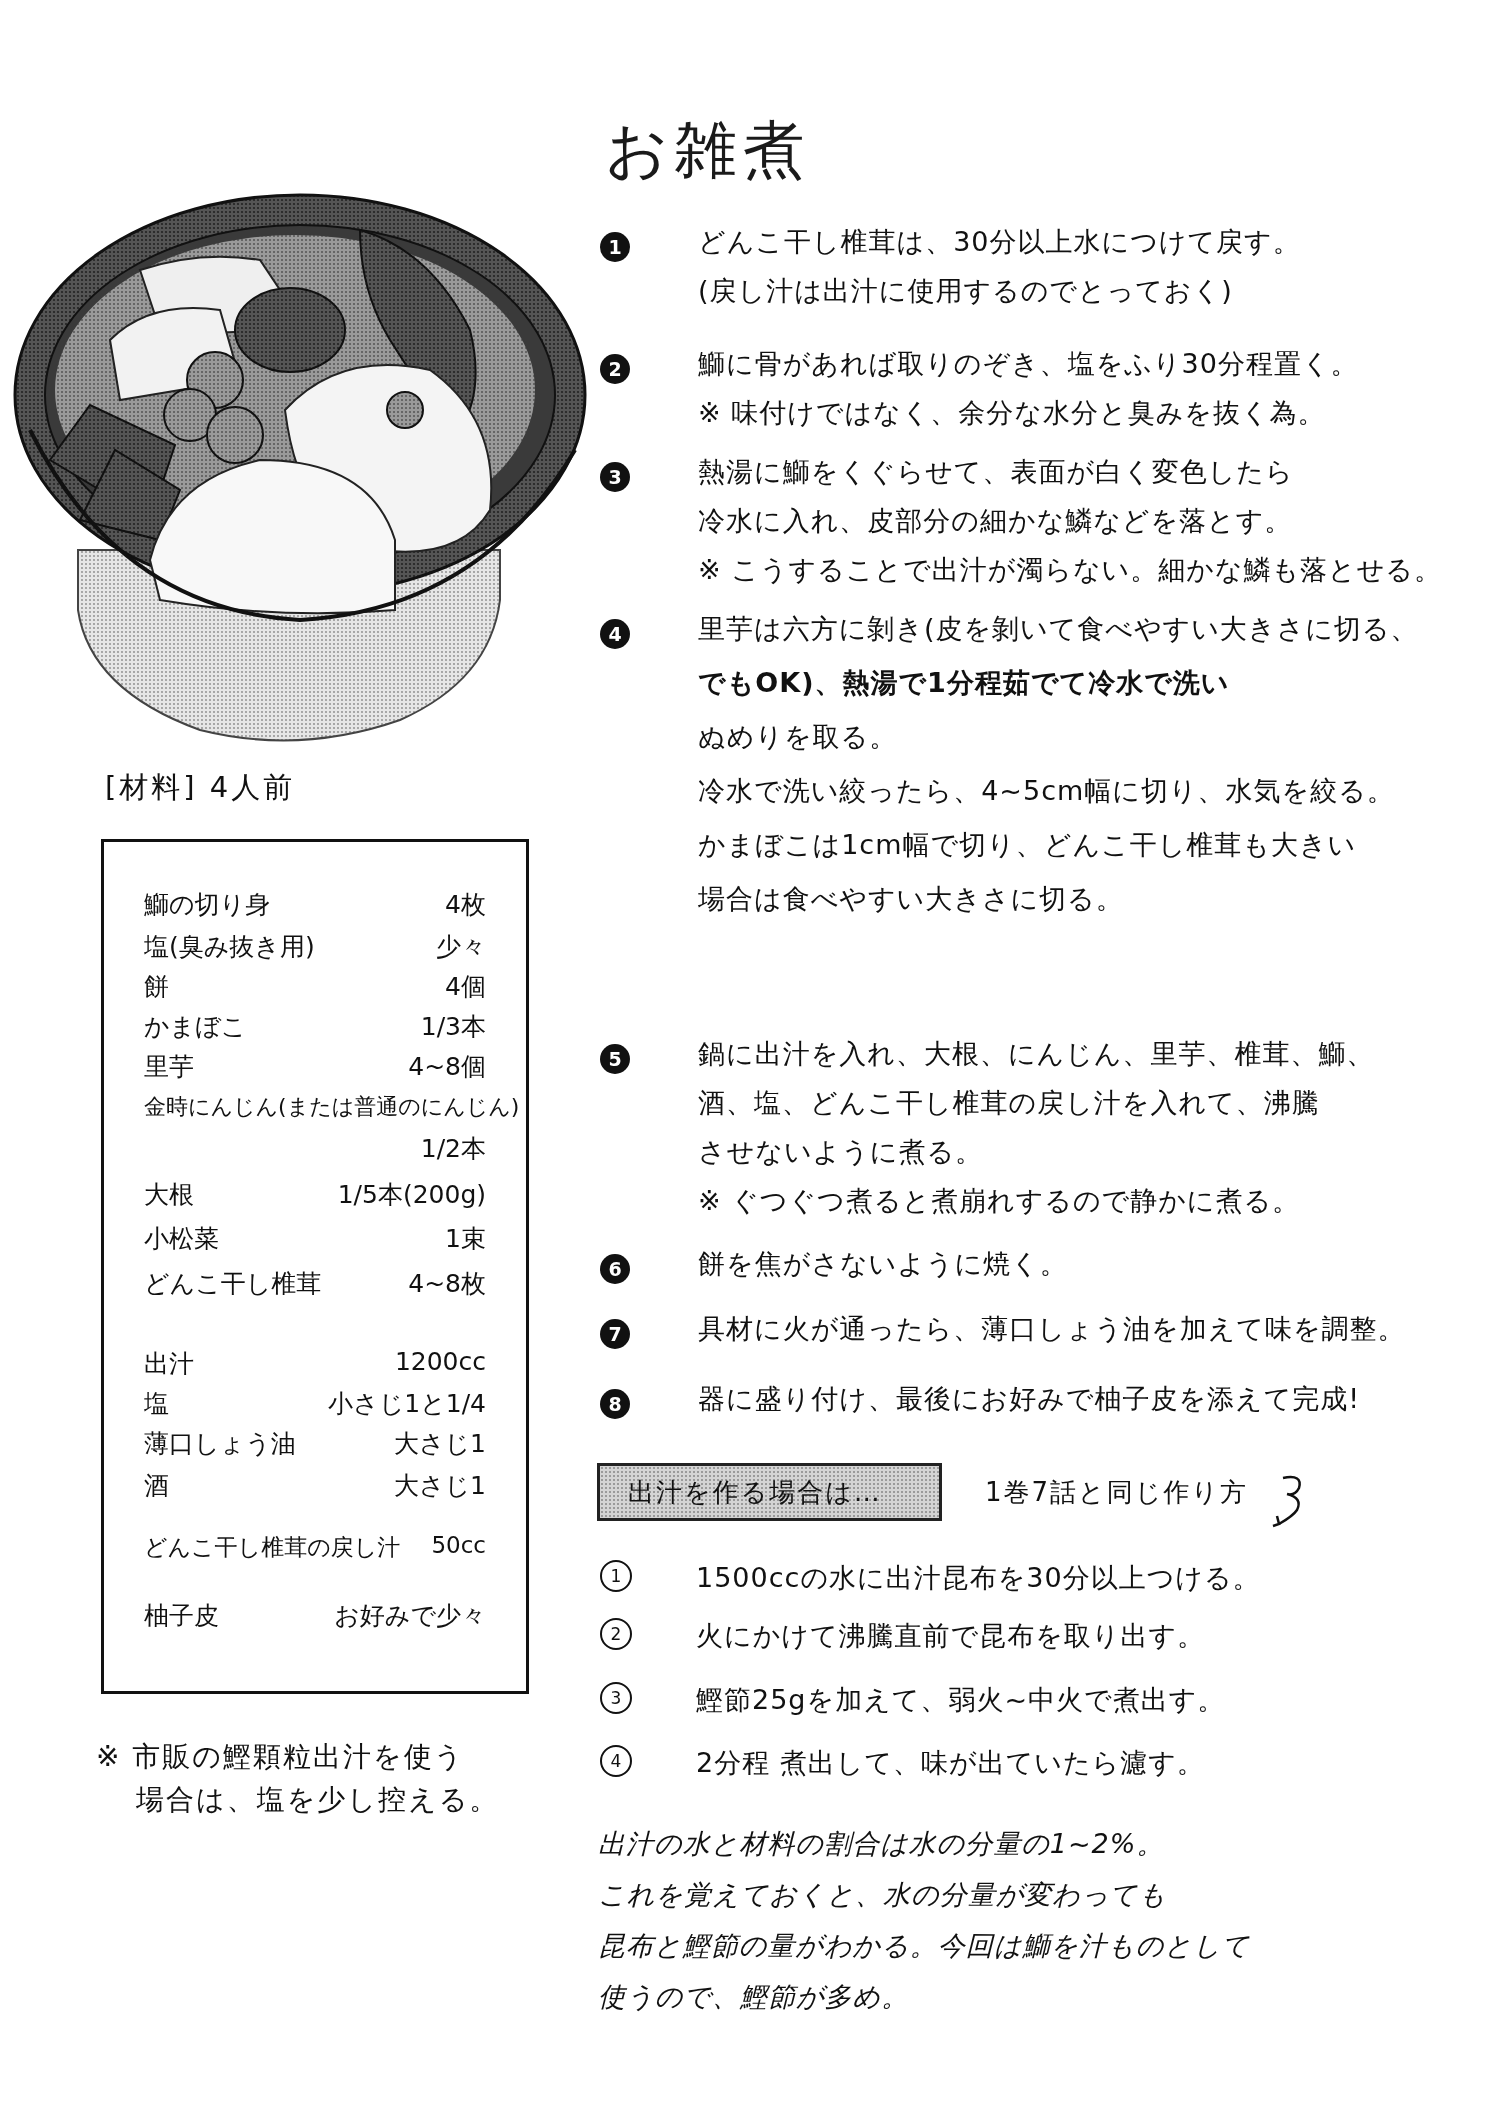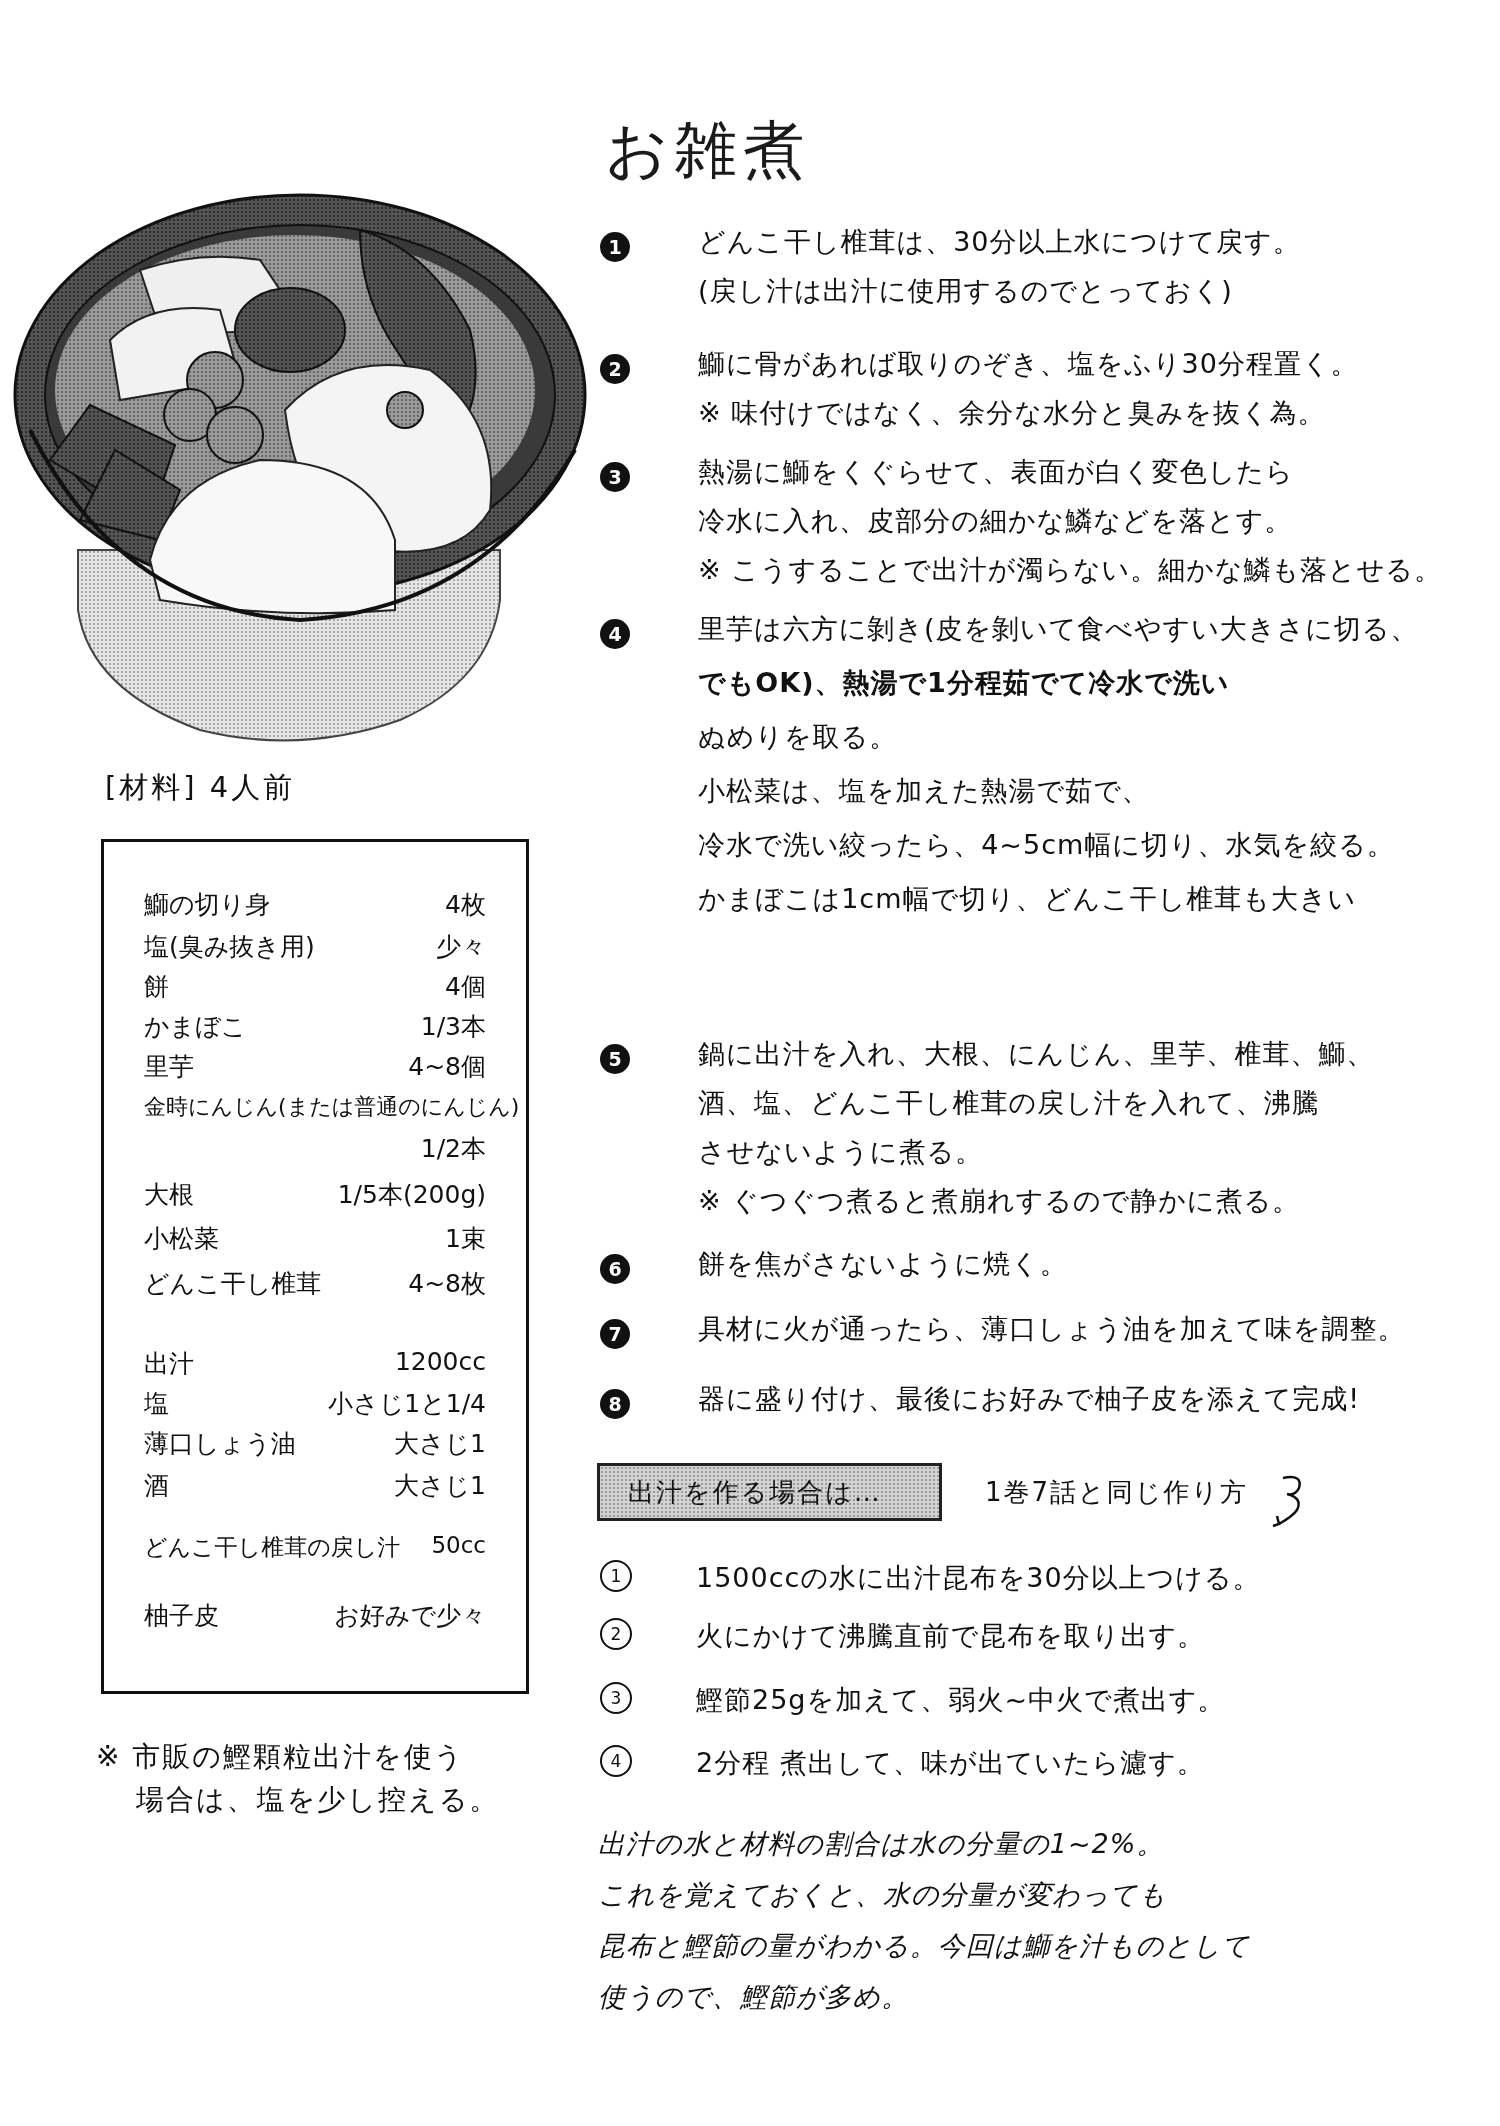--- a/index.html
+++ b/index.html
@@ -132,23 +132,23 @@
     <span class="line">※ こうすることで出汁が濁らない。細かな鱗も落とせる。</span>
   </div>
 </div>
 
 <div class="step" style="top:615px;">
   <div class="badge">4</div>
   <div class="step-lines">
     <span class="line" style="margin-bottom:27px;">里芋は六方に剝き(皮を剝いて食べやすい大きさに切る、</span>
     <span class="line" style="margin-bottom:27px;font-weight:bold;">でもOK)、熱湯で1分程茹でて冷水で洗い</span>
     <span class="line" style="margin-bottom:27px;">ぬめりを取る。</span>
-    <span class="line" style="margin-bottom:27px;">小松菜は、塩を加えた熱湯で茹で、</span>
     <span class="line" style="margin-bottom:27px;">冷水で洗い絞ったら、4~5cm幅に切り、水気を絞る。</span>
     <span class="line" style="margin-bottom:27px;">かまぼこは1cm幅で切り、どんこ干し椎茸も大きい</span>
+    <span class="line">場合は食べやすい大きさに切る。</span>
   </div>
 </div>
 
 <div class="step" style="top:1040px;">
   <div class="badge">5</div>
   <div class="step-lines">
     <span class="line" style="margin-bottom:22px;">鍋に出汁を入れ、大根、にんじん、里芋、椎茸、鰤、</span>
     <span class="line" style="margin-bottom:22px;">酒、塩、どんこ干し椎茸の戻し汁を入れて、沸騰</span>
     <span class="line" style="margin-bottom:22px;">させないように煮る。</span>
     <span class="line">※ ぐつぐつ煮ると煮崩れするので静かに煮る。</span>

